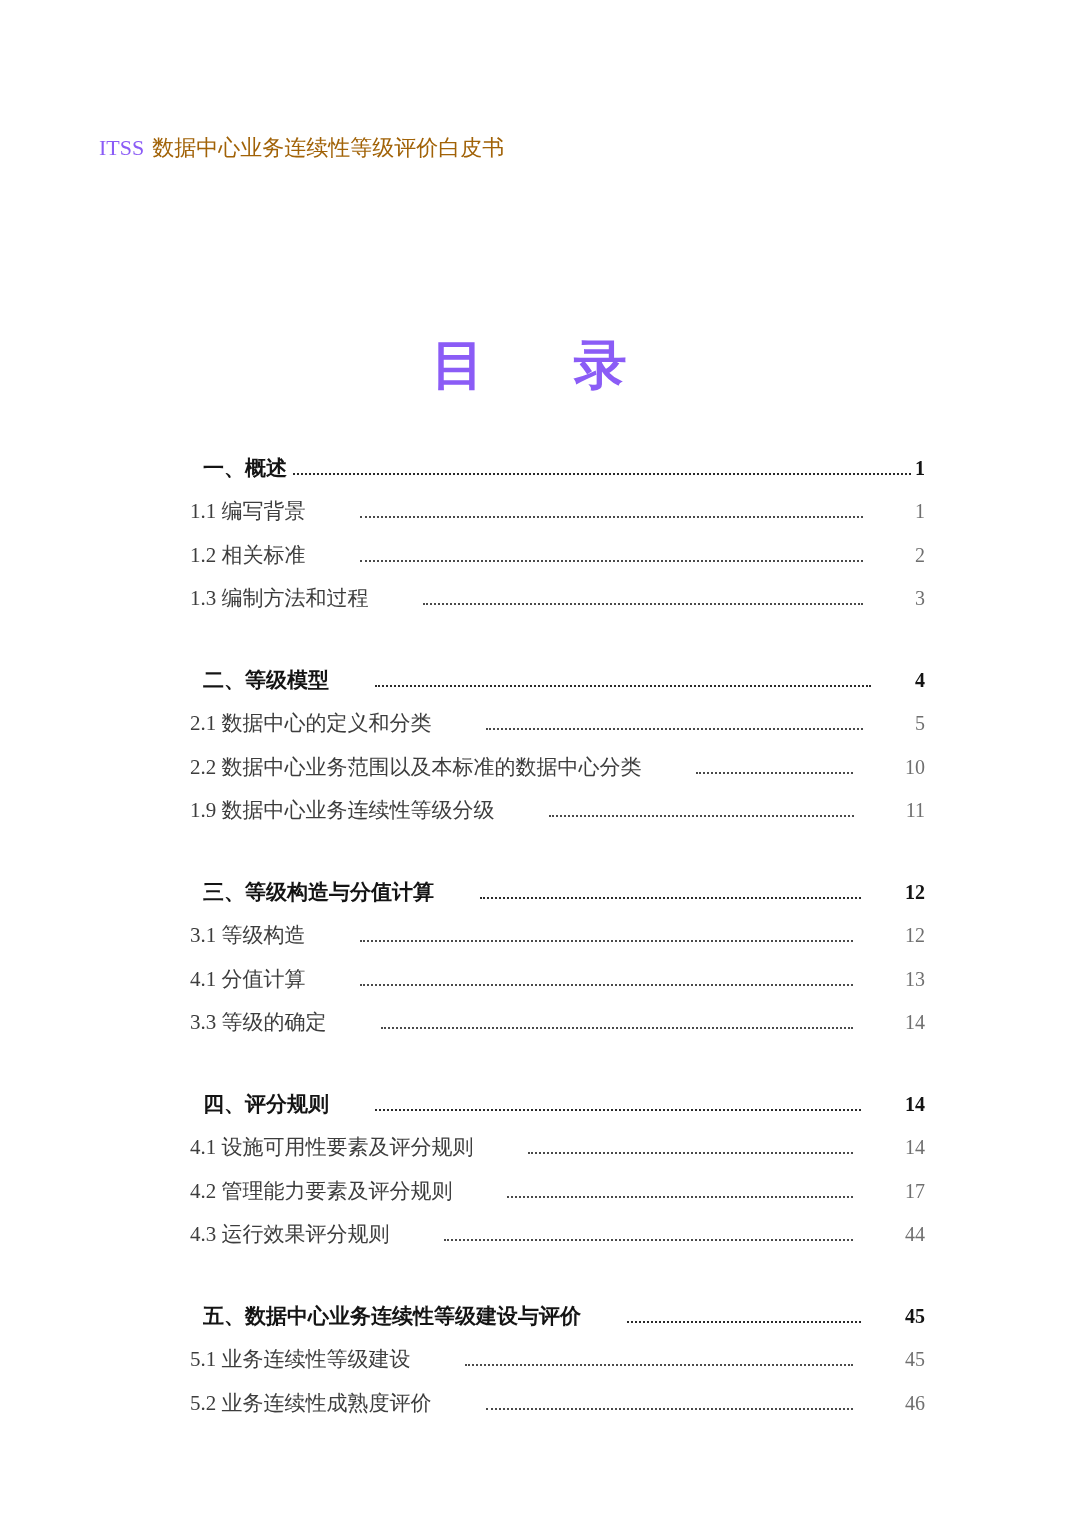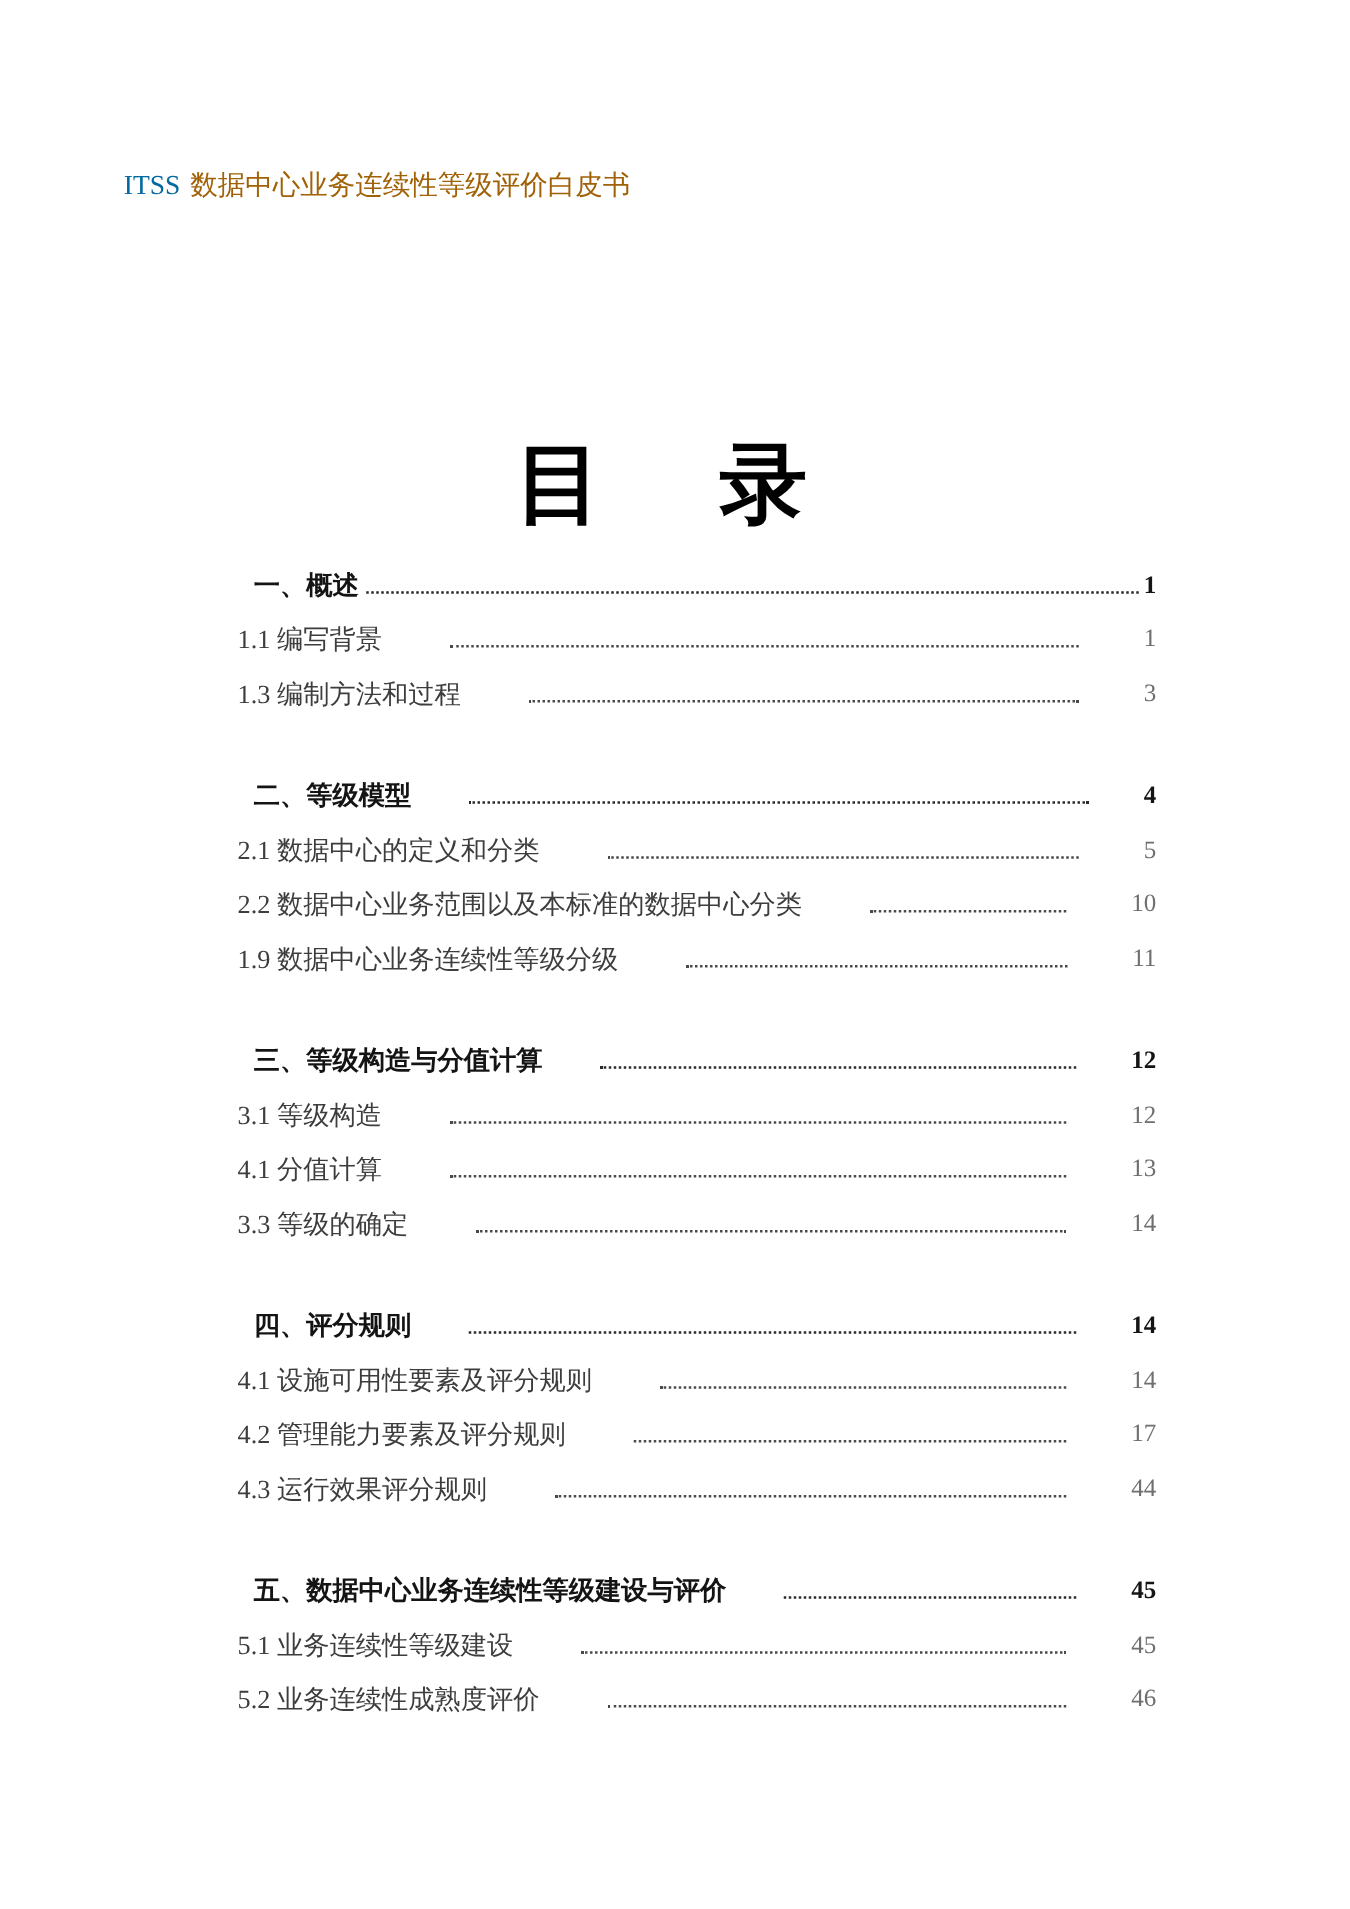--- a/index.html
+++ b/index.html
@@ -18,37 +18,37 @@
   
   .page-header {
     position: absolute;
     left: 99px;
     top: 134px;
     font-size: 22px;
     line-height: 28px;
     white-space: nowrap;
   }
   .page-header .brand {
-    color: #0369a1;
+    color: #8b5cf6;
     margin-right: 8px;
   }
   .page-header .doc-title {
     color: #a16207;
   }
 
   
   .doc-toc-title {
     position: absolute;
     left: 0;
     top: 294px;
     width: 1060px;
     text-align: center;
-    font-size: 70px;
+    font-size: 53px;
     font-weight: bold;
-    color: #000000;
+    color: #8b5cf6;
     word-spacing: 72px;
     letter-spacing: 2px;
   }
 
   
   .toc {
     position: absolute;
     left: 190px;
     top: 438px;
     width: 735px;
@@ -119,20 +119,25 @@
     <span class="label">一、概述</span>
     <span class="leader"></span>
     <span class="pagenum">1</span>
   </div>
     <div class="toc-row item">
     <span class="label">1.1 编写背景</span>
     <span class="leader"></span>
     <span class="pagenum">1</span>
   </div>
     <div class="toc-row item">
+    <span class="label">1.2 相关标准</span>
+    <span class="leader"></span>
+    <span class="pagenum">2</span>
+  </div>
+    <div class="toc-row item">
     <span class="label">1.3 编制方法和过程</span>
     <span class="leader"></span>
     <span class="pagenum">3</span>
   </div>
     <div class="toc-row head">
     <span class="label">二、等级模型</span>
     <span class="leader"></span>
     <span class="pagenum">4</span>
   </div>
     <div class="toc-row item">

